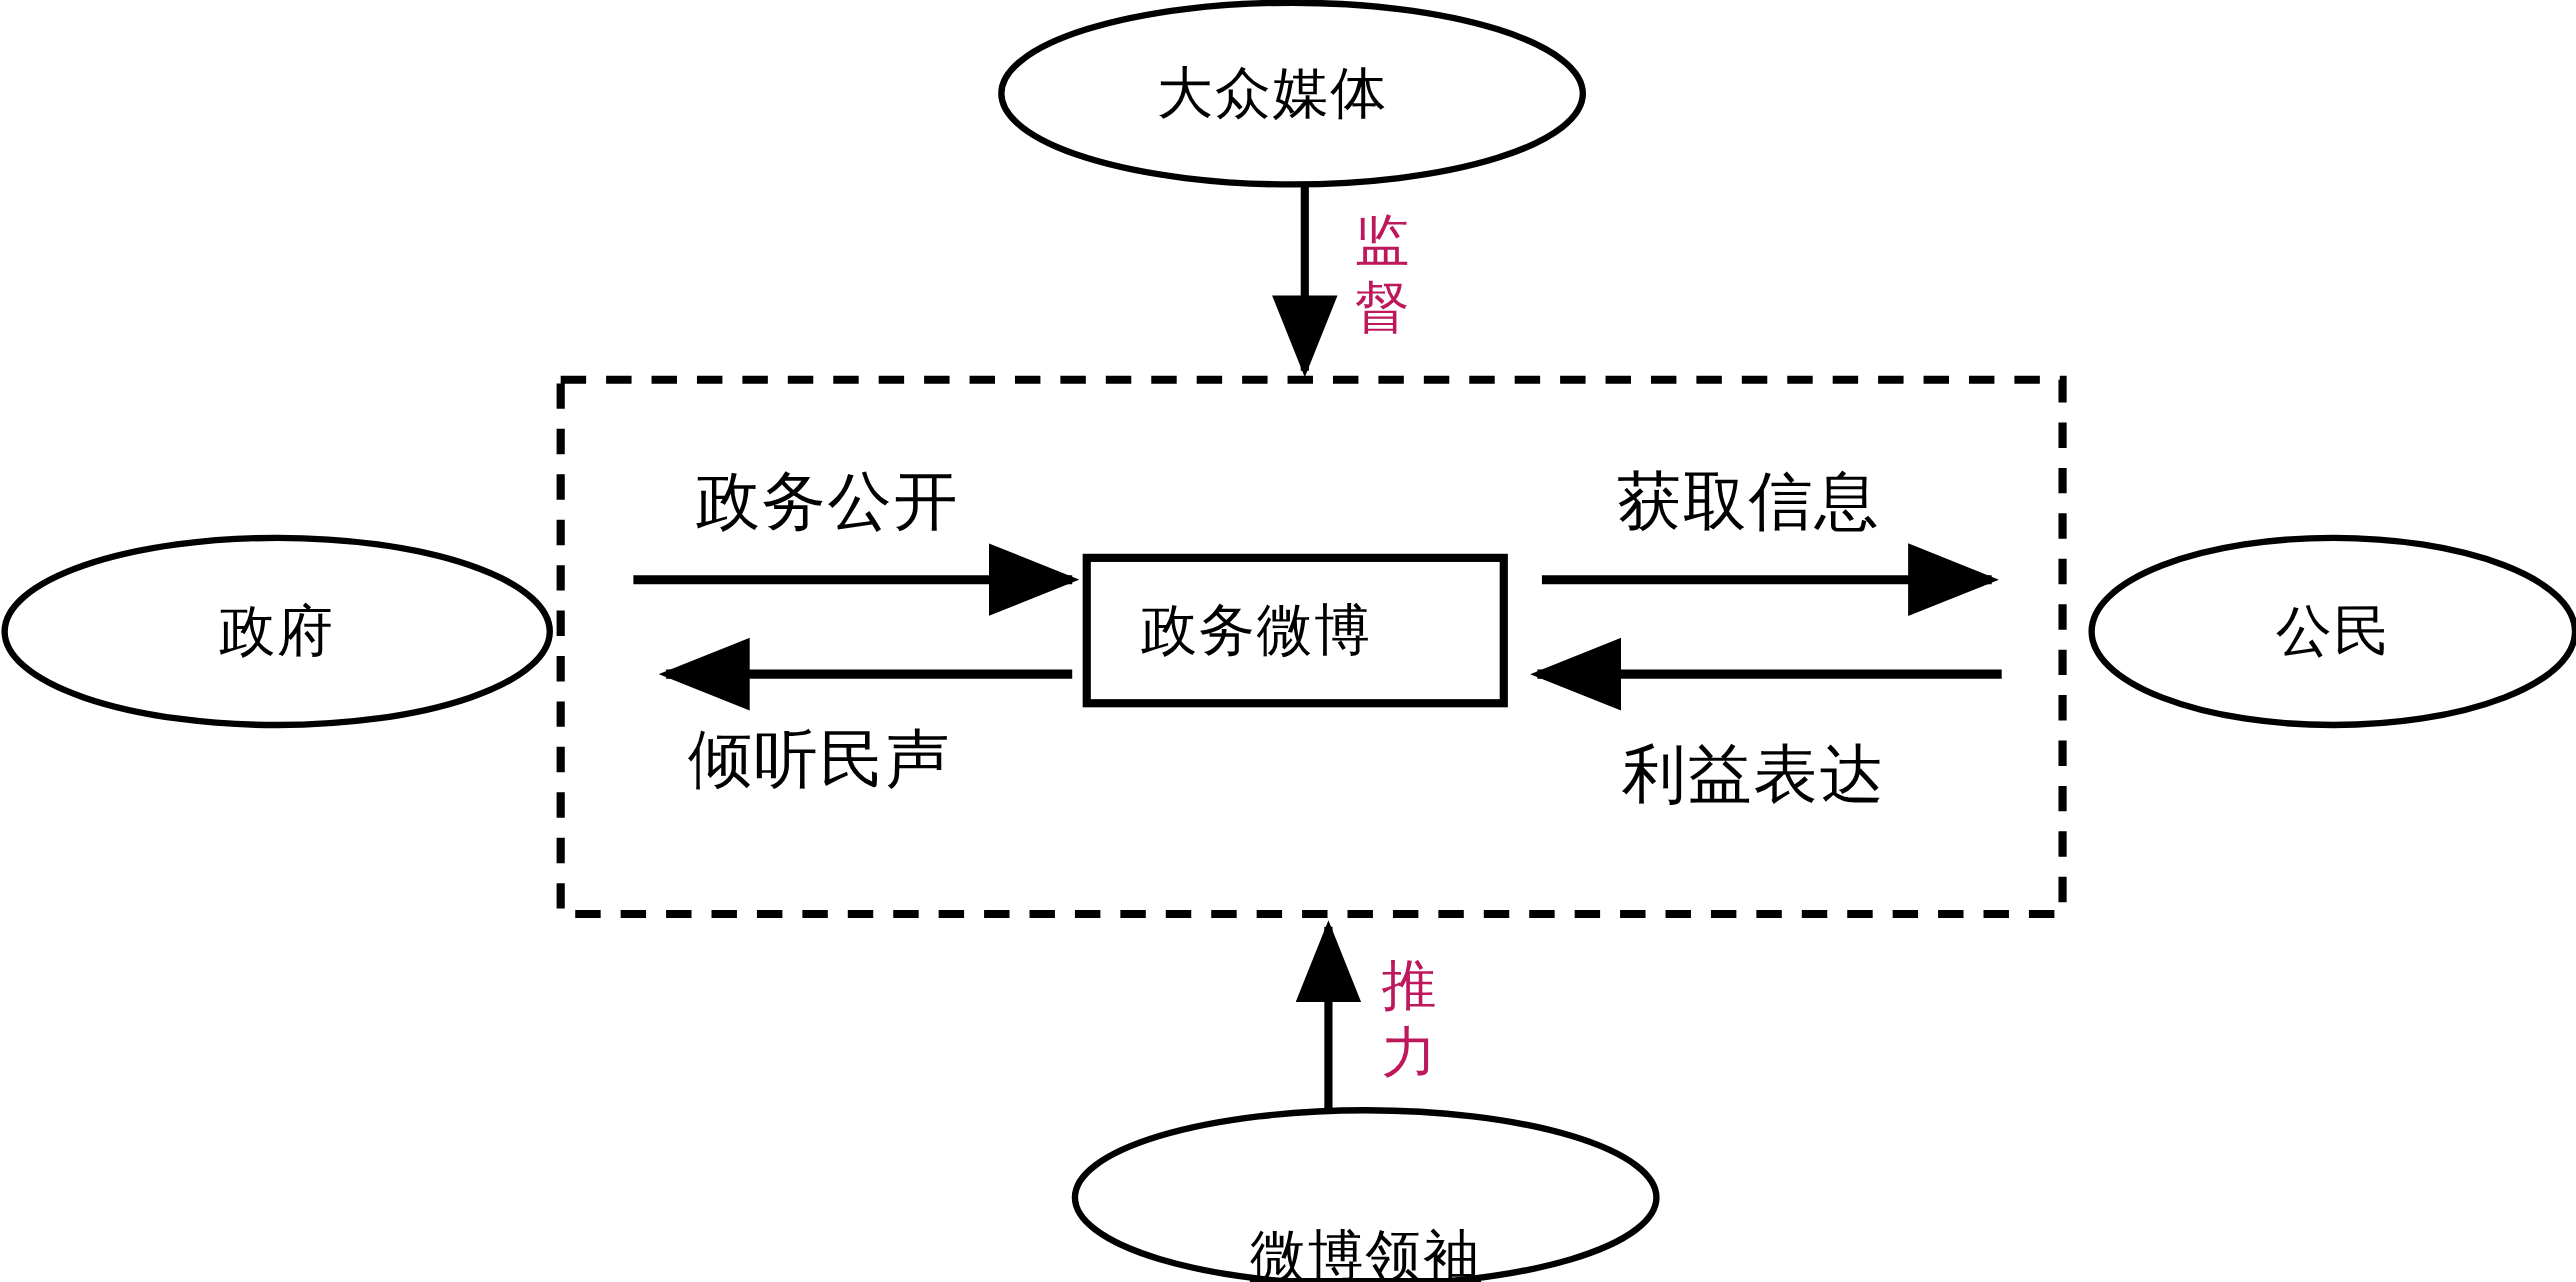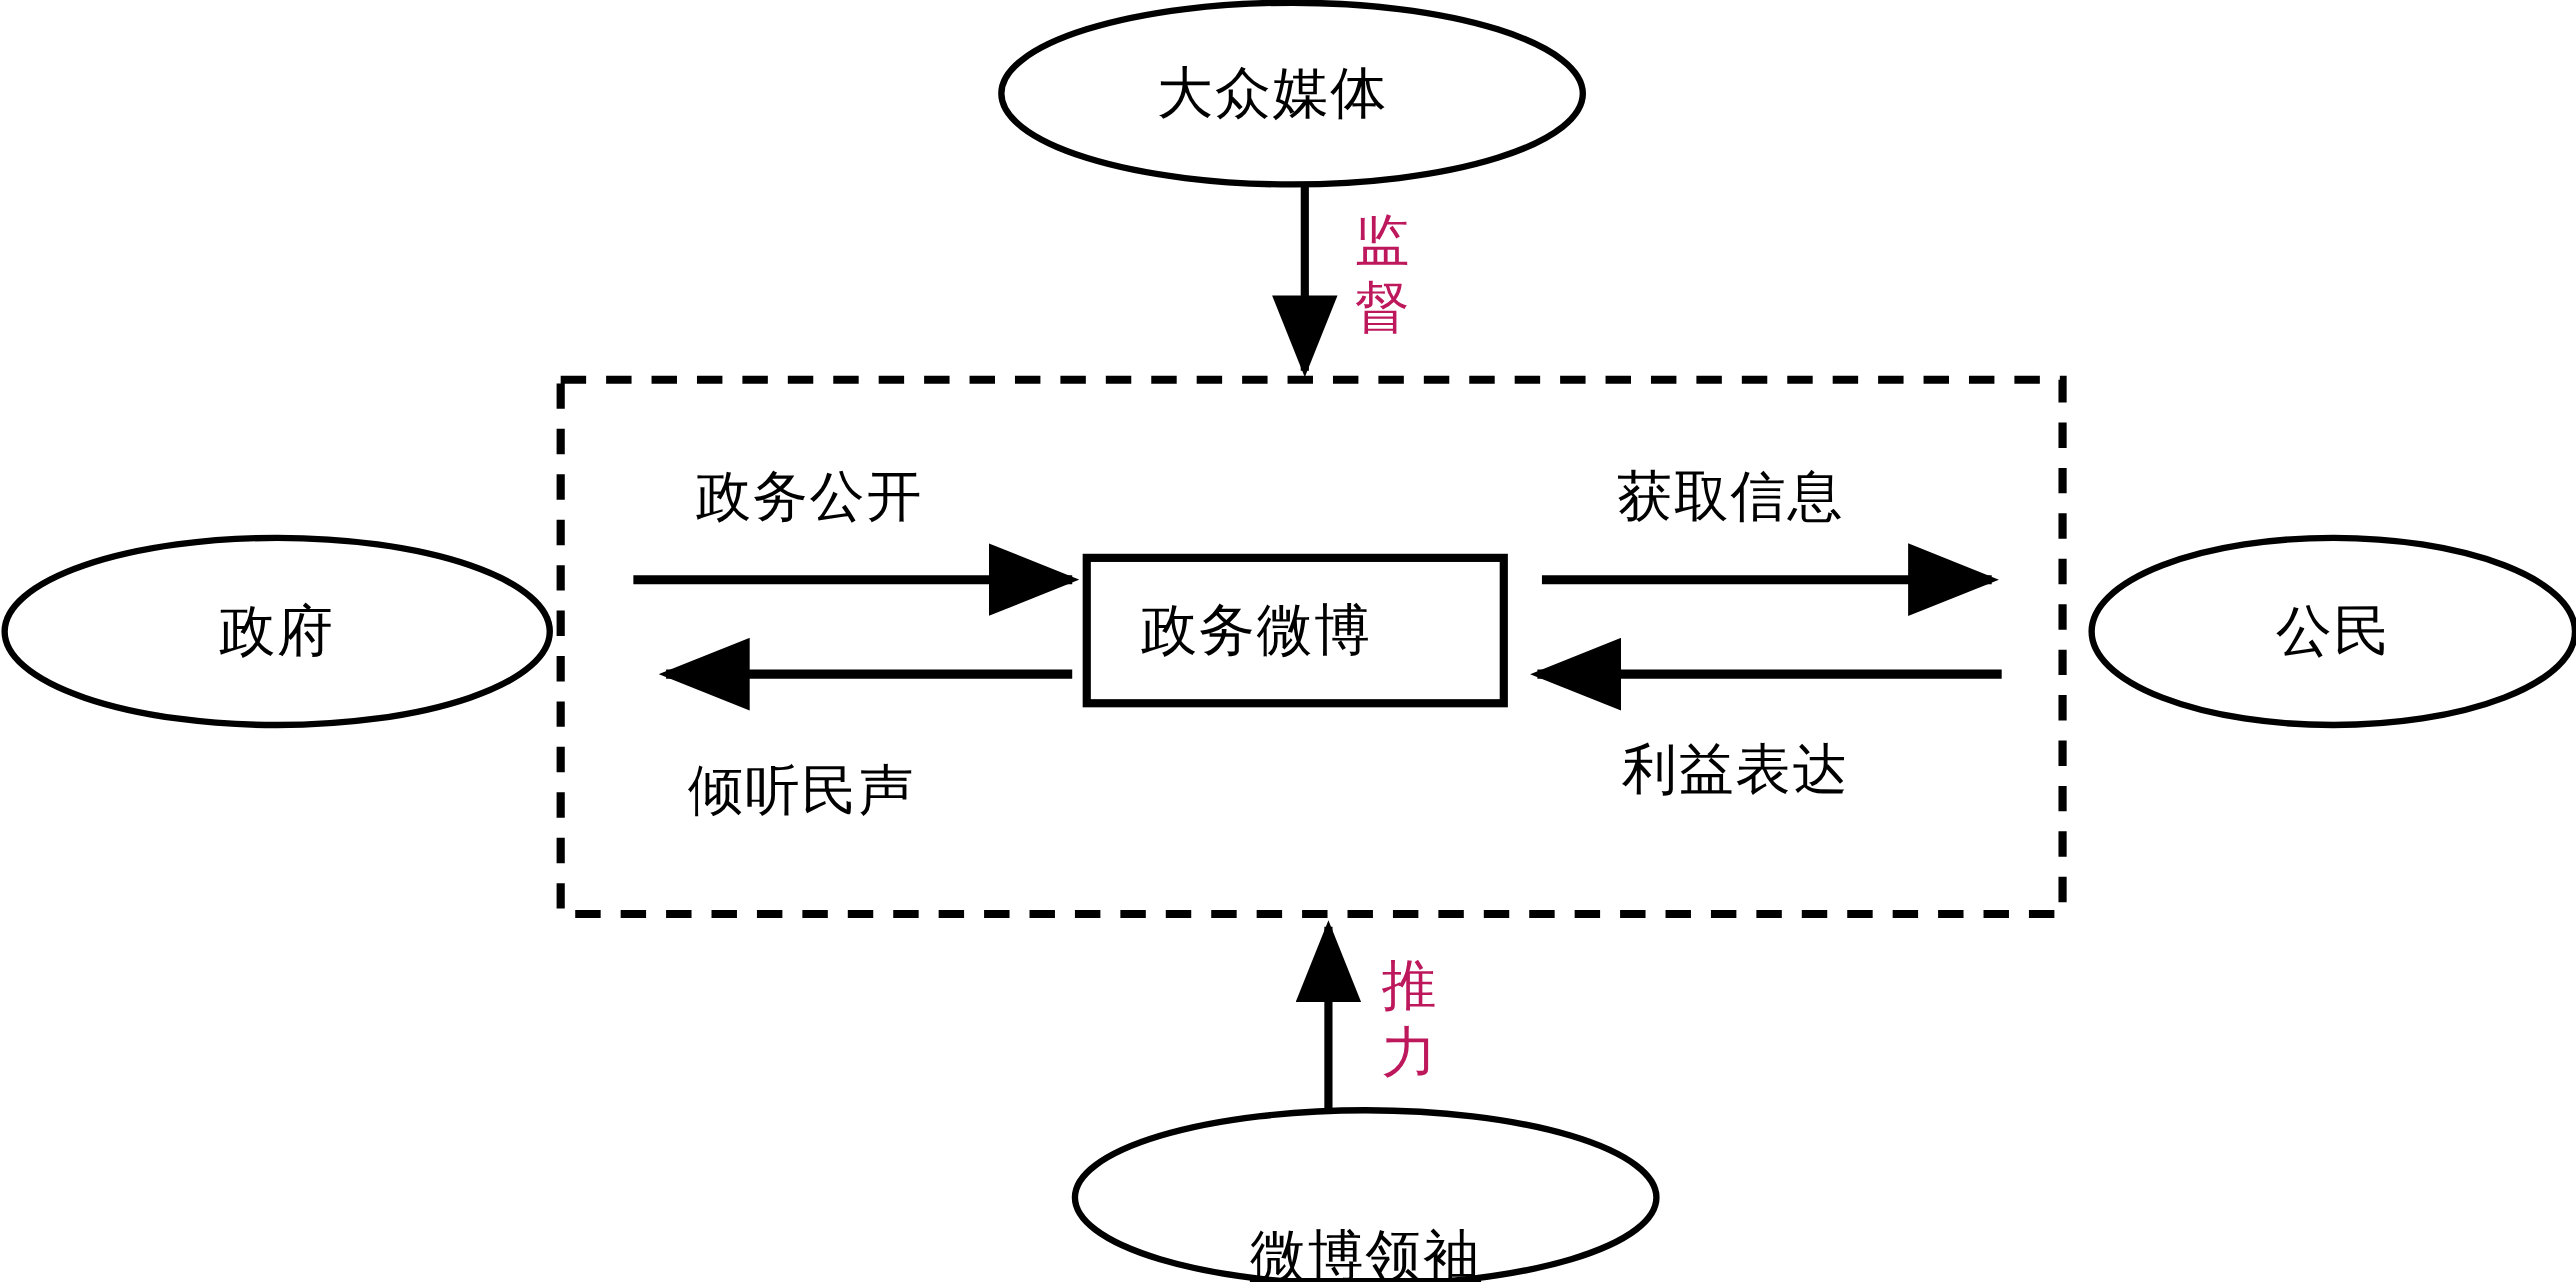--- a/index.html
+++ b/index.html
@@ -37,21 +37,21 @@
     line-height: 1;
   }
   .box-label {
     font-size: 56px;
     line-height: 1;
   }
   .edge-label {
     position: absolute;
     color: #000000;
     font-family: "DejaVu Serif", "Liberation Serif", serif;
-    font-size: 55px;
+    font-size: 64px;
     line-height: 1;
     letter-spacing: 1.8px;
     white-space: nowrap;
   }
   .edge-label-vertical {
     position: absolute;
     color: #be185d;
     font-family: "DejaVu Serif", "Liberation Serif", serif;
     font-size: 55px;
     line-height: 1.22;
@@ -105,21 +105,21 @@
   <div class="node-label ellipse-label" style="left:2061px; top:603px; width:545px;">公民</div>
 
   <div class="node-label ellipse-label" style="left:1093px; top:1228px; width:545px;text-decoration:underline;">微博领袖</div>
 
   <div class="node-label box-label" style="left:984px; top:602px; width:545px;">政务微博</div>
 
   <div class="edge-label-vertical" style="left:1354px; top:207px;">监督</div>
 
   <div class="edge-label" style="left:696px; top:469px;">政务公开</div>
 
-  <div class="edge-label" style="left:688px; top:727px;margin-top:36px;">倾听民声</div>
+  <div class="edge-label" style="left:688px; top:727px;">倾听民声</div>
 
   <div class="edge-label" style="left:1617px; top:469px;">获取信息</div>
 
   <div class="edge-label" style="left:1622px; top:742px;">利益表达</div>
 
   <div class="edge-label-vertical" style="left:1381px; top:952px;">推力</div>
 
 </div>
 
 

